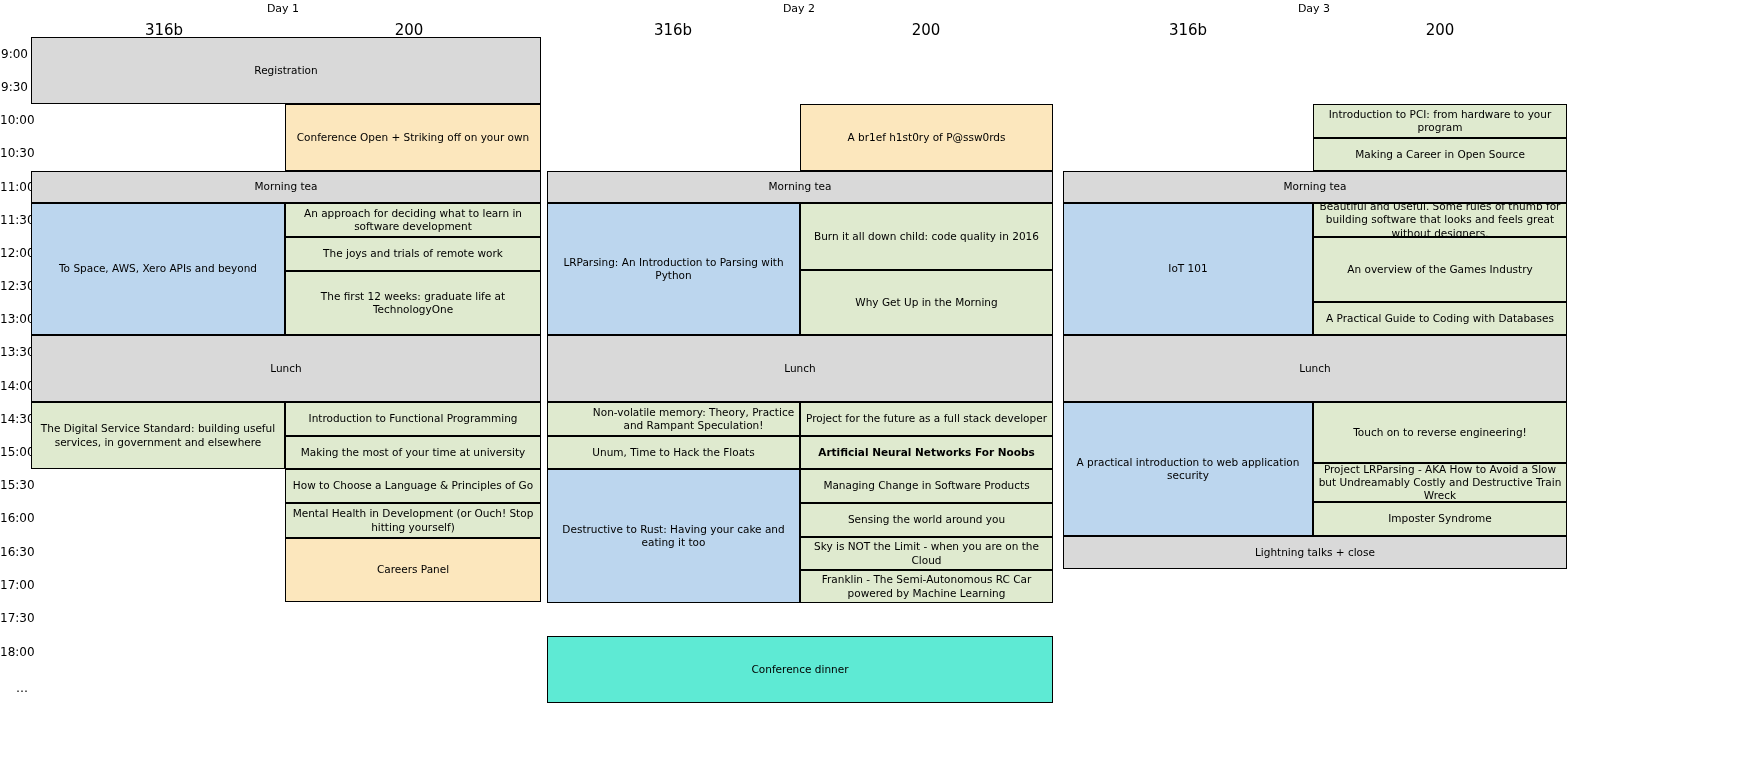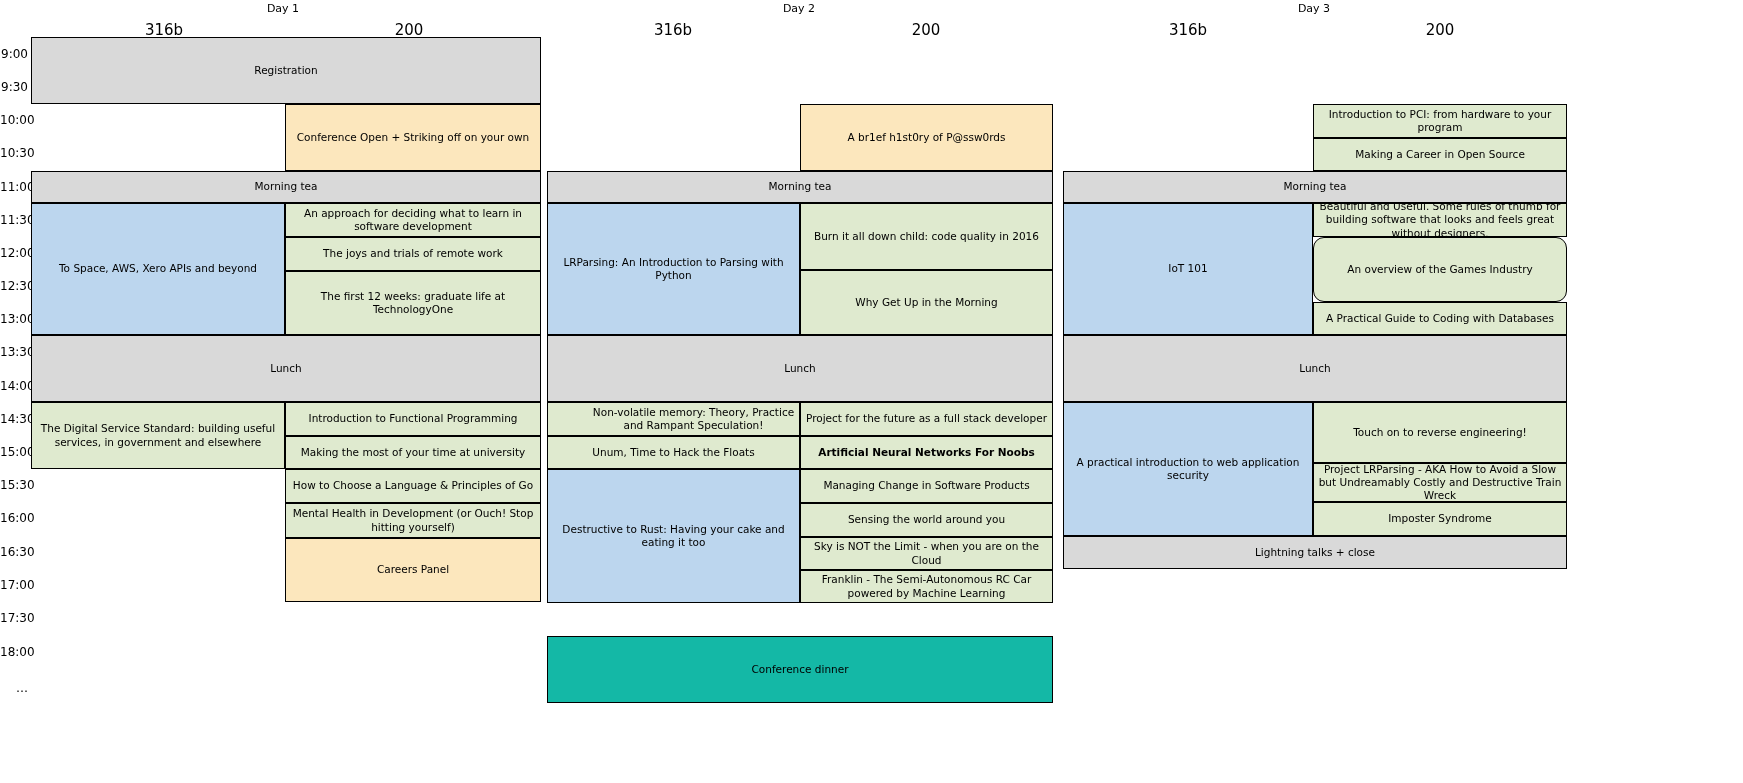--- a/index.html
+++ b/index.html
@@ -48,21 +48,21 @@
     line-height: 1.25;
     color: #000;
     padding: 1px 4px;
     overflow: hidden;
   }
   .ev span { display: block; width: 100%; }
   .c-break   { background: #d9d9d9; }
   .c-plenary { background: #fce7bd; }
   .c-work    { background: #bcd6ee; }
   .c-talk    { background: #dfeacf; }
-  .c-dinner  { background: #14b8a6; }
+  .c-dinner  { background: #5eead4; }
 </style>
 </head>
 <body>
 
 <div id="root">
     <div class="time-label" style="left: 0px; top: 47px;">9:00</div>
     <div class="time-label" style="left: 0px; top: 80px;">9:30</div>
     <div class="time-label" style="left: 0px; top: 113px;">10:00</div>
     <div class="time-label" style="left: 0px; top: 146px;">10:30</div>
     <div class="time-label" style="left: 0px; top: 180px;">11:00</div>
@@ -188,21 +188,21 @@
     </div>
     <div class="ev c-break" style="left: 1063px; top: 171px; width: 504px; height: 32px;">
       <span>Morning tea</span>
     </div>
     <div class="ev c-work" style="left: 1063px; top: 203px; width: 250px; height: 132px;">
       <span>IoT 101</span>
     </div>
     <div class="ev c-talk" style="left: 1313px; top: 203px; width: 254px; height: 34px;">
       <span>Beautiful and Useful. Some rules of thumb for building software that looks and feels great without designers.</span>
     </div>
-    <div class="ev c-talk" style="left: 1313px; top: 237px; width: 254px; height: 65px; border-radius: 11px;">
+    <div class="ev c-talk" style="left: 1313px; top: 237px; width: 254px; height: 65px;">
       <span>An overview of the Games Industry</span>
     </div>
     <div class="ev c-talk" style="left: 1313px; top: 302px; width: 254px; height: 33px;">
       <span>A Practical Guide to Coding with Databases</span>
     </div>
     <div class="ev c-break" style="left: 1063px; top: 335px; width: 504px; height: 67px;">
       <span>Lunch</span>
     </div>
     <div class="ev c-work" style="left: 1063px; top: 402px; width: 250px; height: 134px;">
       <span>A practical introduction to web application security</span>

